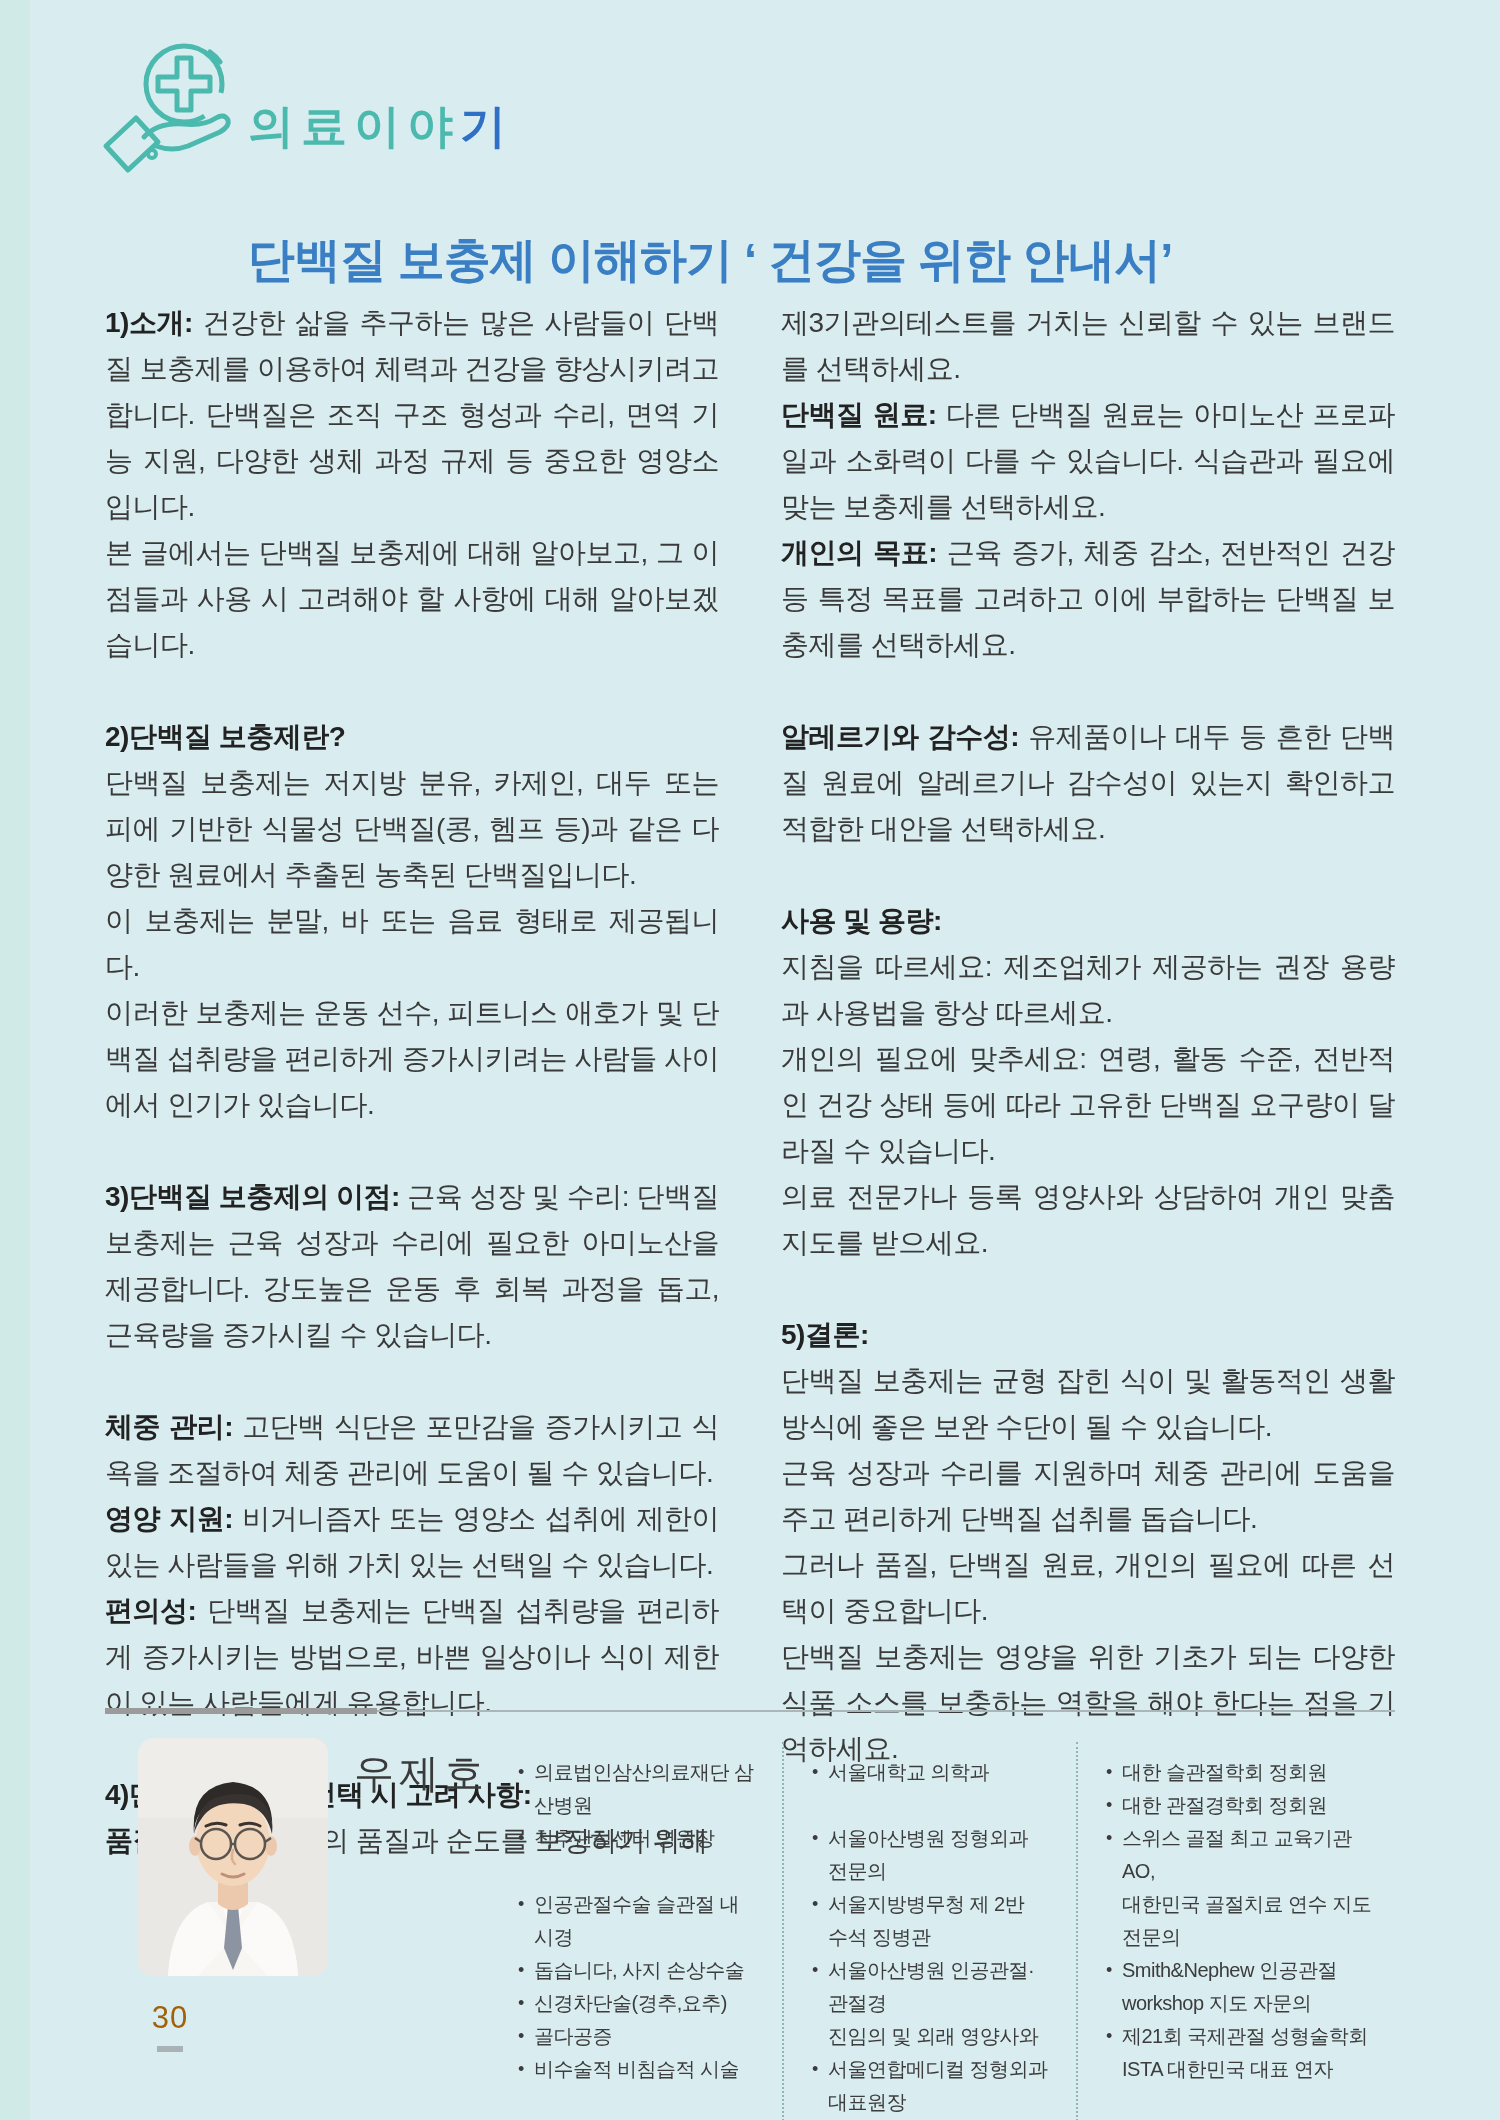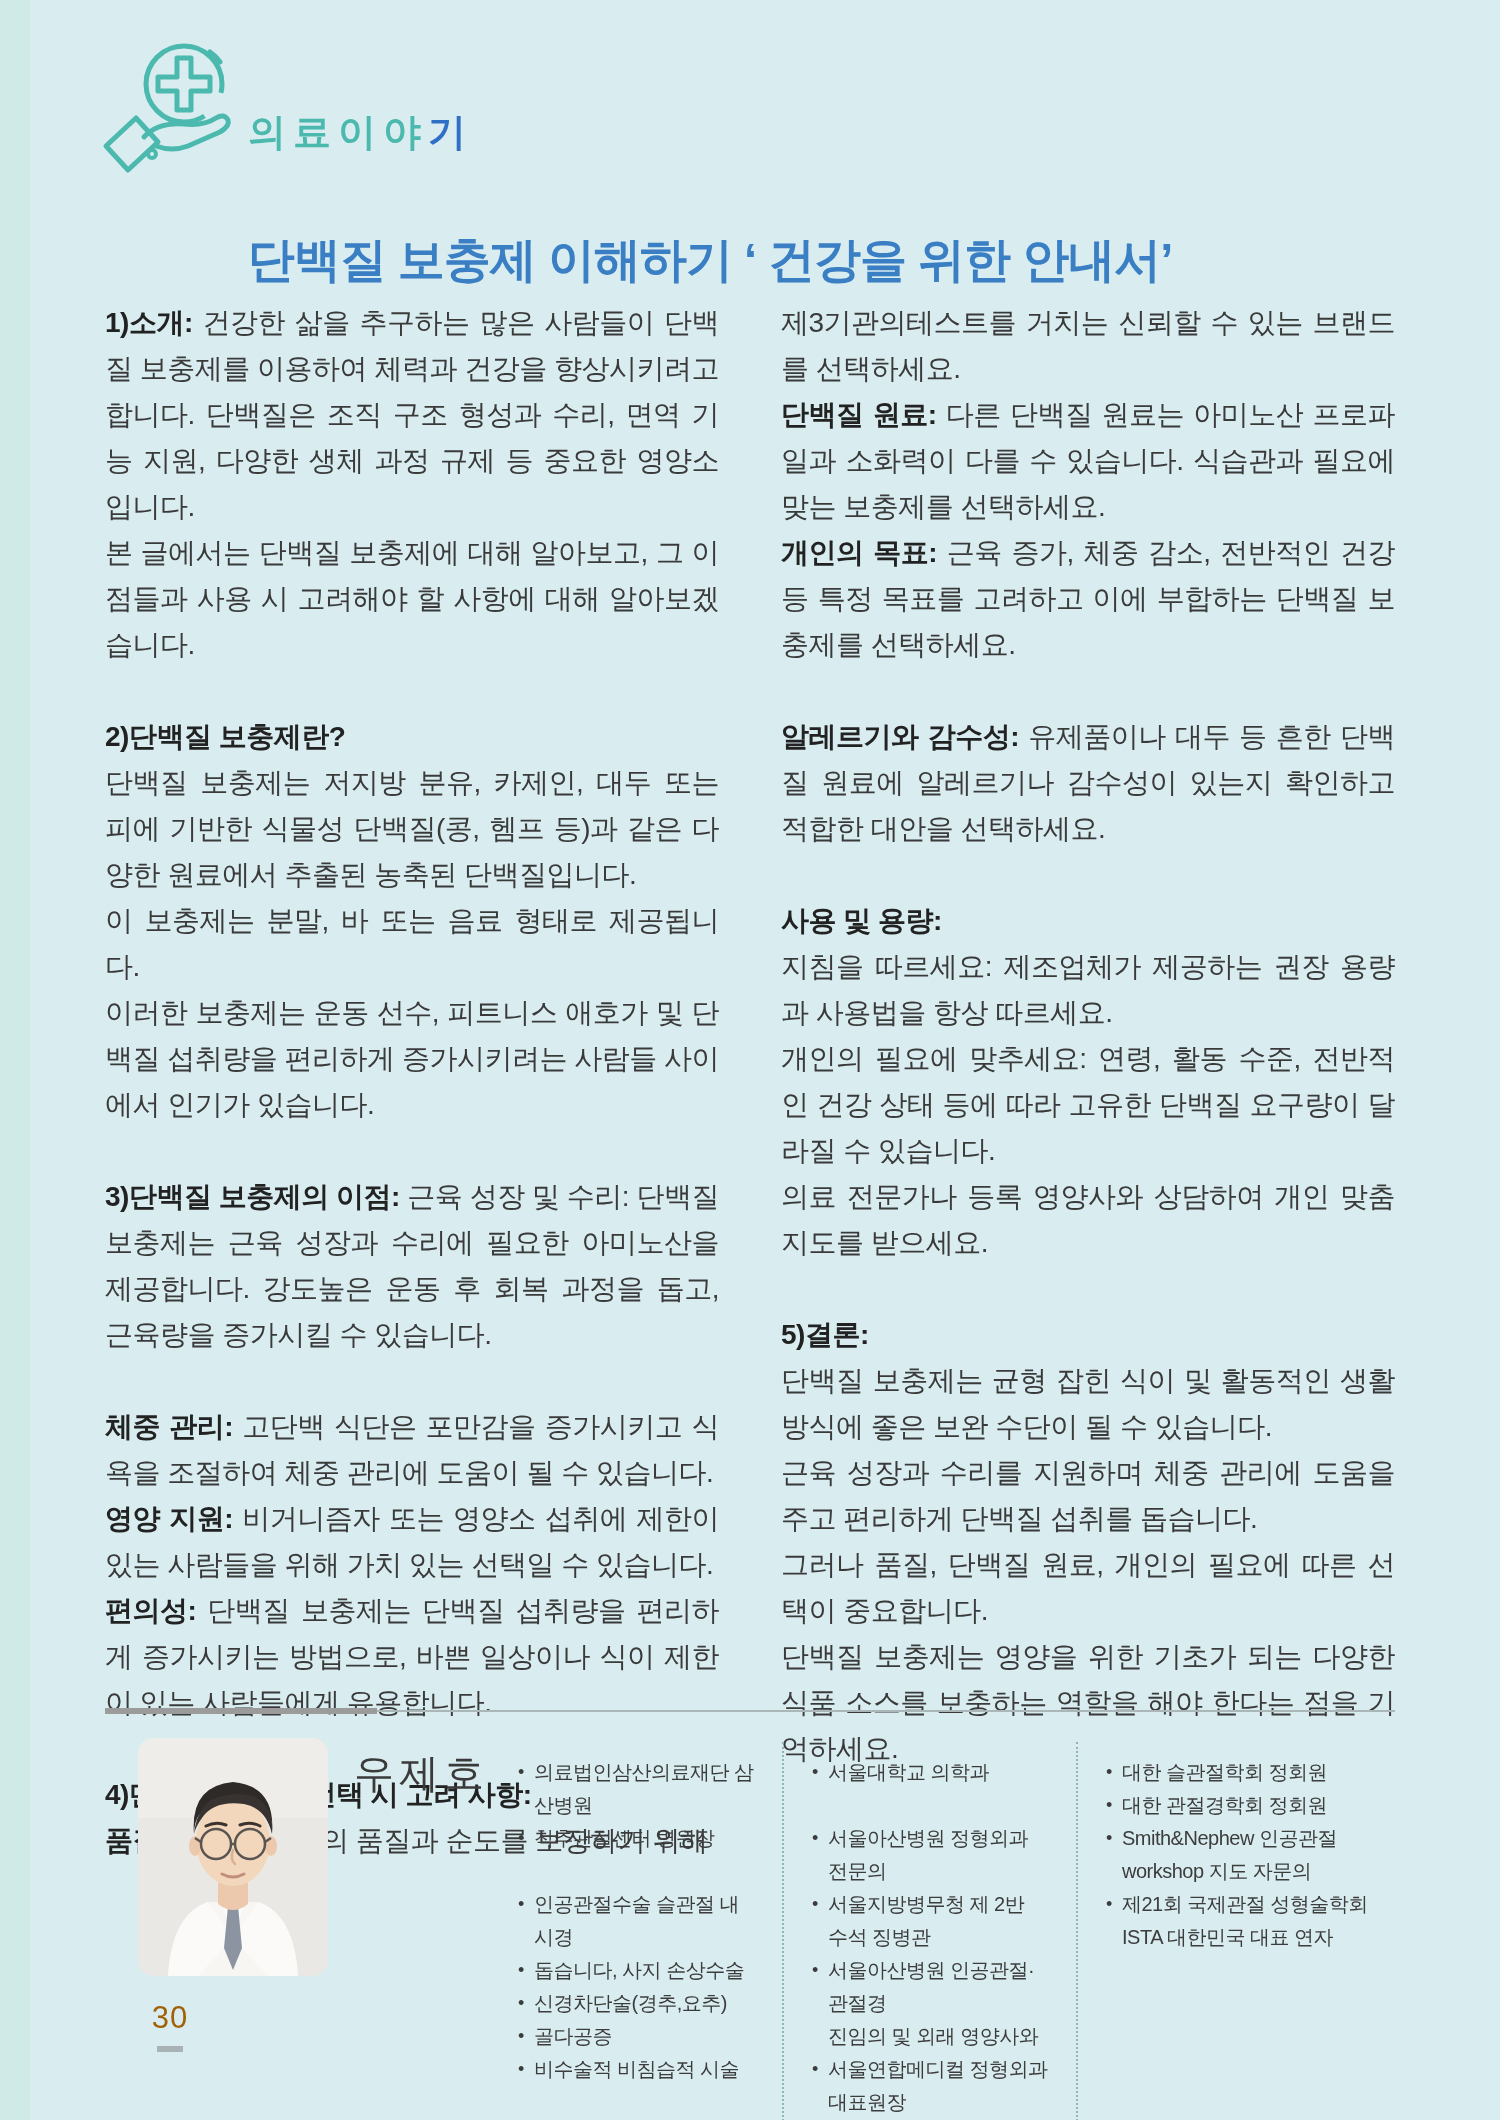--- a/index.html
+++ b/index.html
@@ -12,21 +12,21 @@
   .edge-stripe{
     position:absolute;left:0;top:0;width:30px;height:100%;
     background:#cbe8e2;opacity:.65;
   }
   
   .logo{
     position:absolute;left:92px;top:34px;display:flex;align-items:flex-end;
   }
   .logo svg{display:block;}
   .logo-text{
-    font-size:38px;font-weight:800;letter-spacing:7px;
+    font-size:46px;font-weight:800;letter-spacing:7px;
     margin-left:-14px;margin-bottom:26px;white-space:nowrap;
   }
   .logo-teal{color:#4cb9ae;}
   .logo-blue{color:#2f6fc5;}
   
   .page-title{
     position:absolute;left:0;top:198px;width:100%;
     box-sizing:border-box;padding-right:80px;
     text-align:center;
     font-size:47px;font-weight:800;letter-spacing:-1px;
@@ -213,20 +213,21 @@
         <li><span>서울아산병원 인공관절·관절경</span><br><span>진임의 및 외래 영양사와</span></li>
         <li><span>서울연합메디컬 정형외과 대표원장</span></li>
         <li><span>예현의료재단 세종 정형외과</span></li>
       </ul>
     </div>
   <div class="psep"></div>
   <div class="pcol pcol-3">
       <ul class="plist">
         <li><span>대한 슬관절학회 정회원</span></li>
         <li><span>대한 관절경학회 정회원</span></li>
+        <li><span>스위스 골절 최고 교육기관 AO,</span><br><span>대한민국 골절치료 연수 지도 전문의</span></li>
         <li><span>Smith&amp;Nephew 인공관절</span><br><span>workshop 지도 자문의</span></li>
         <li><span>제21회 국제관절 성형술학회</span><br><span>ISTA 대한민국 대표 연자</span></li>
       </ul>
     </div>
 </div>
 
 <div class="page-num">
   <div>30</div>
   <div class="bar"></div>
 </div>

